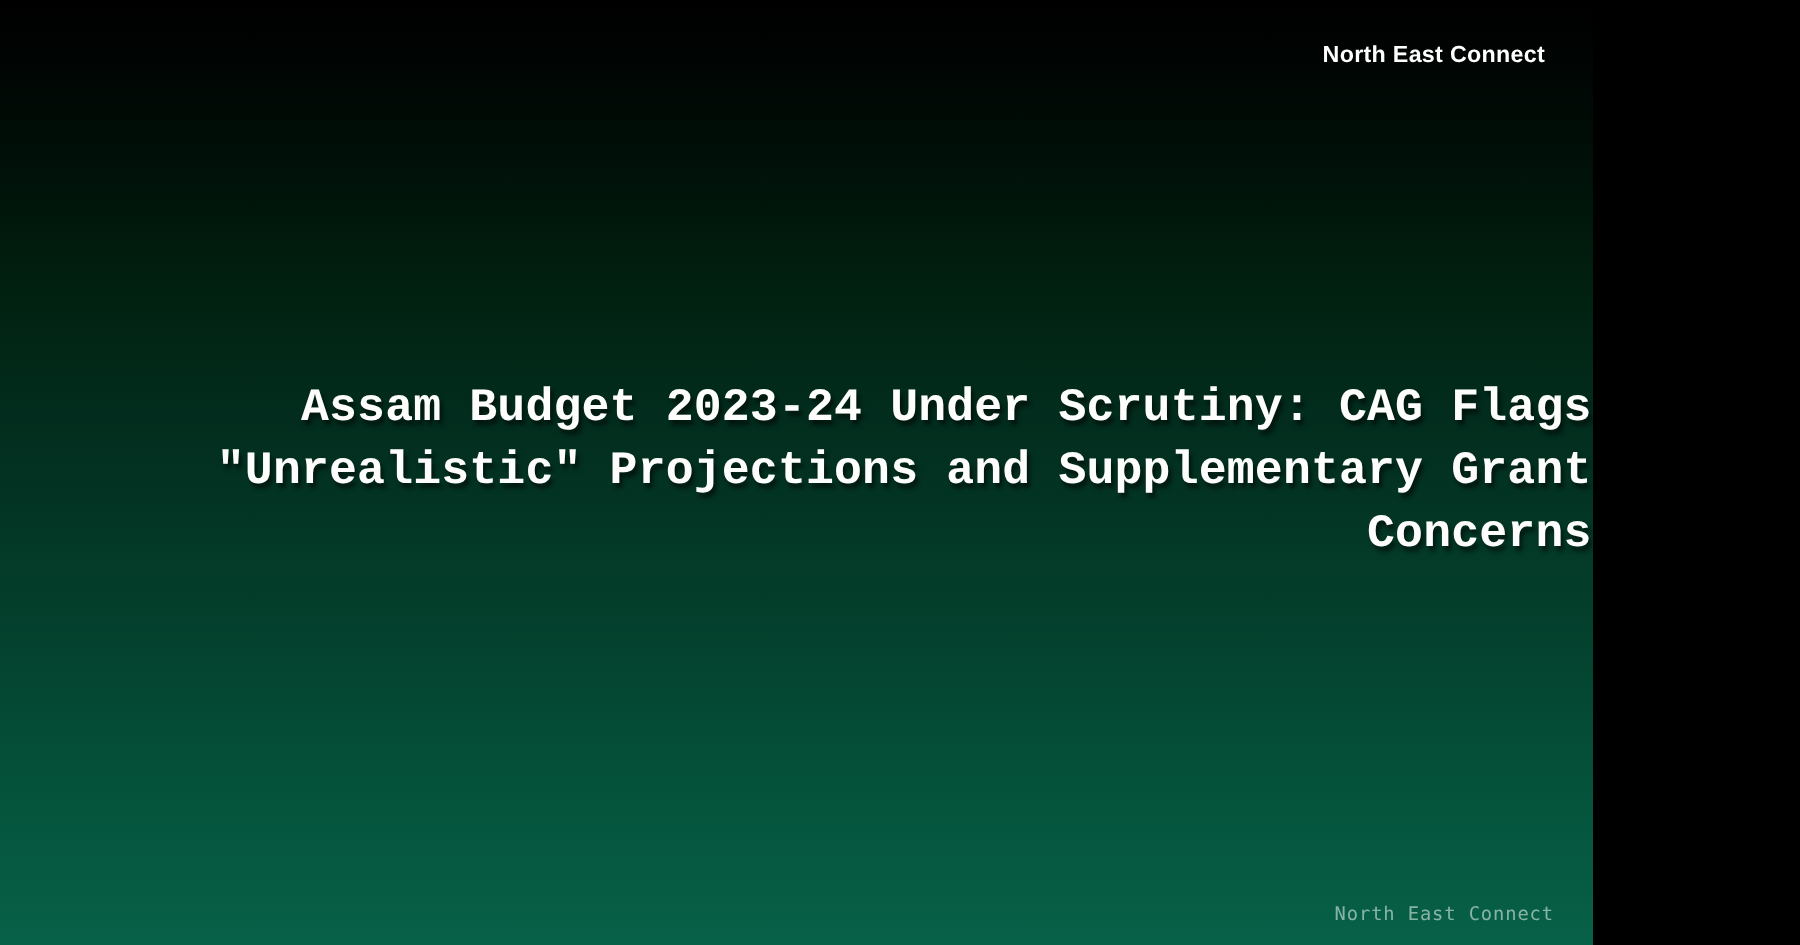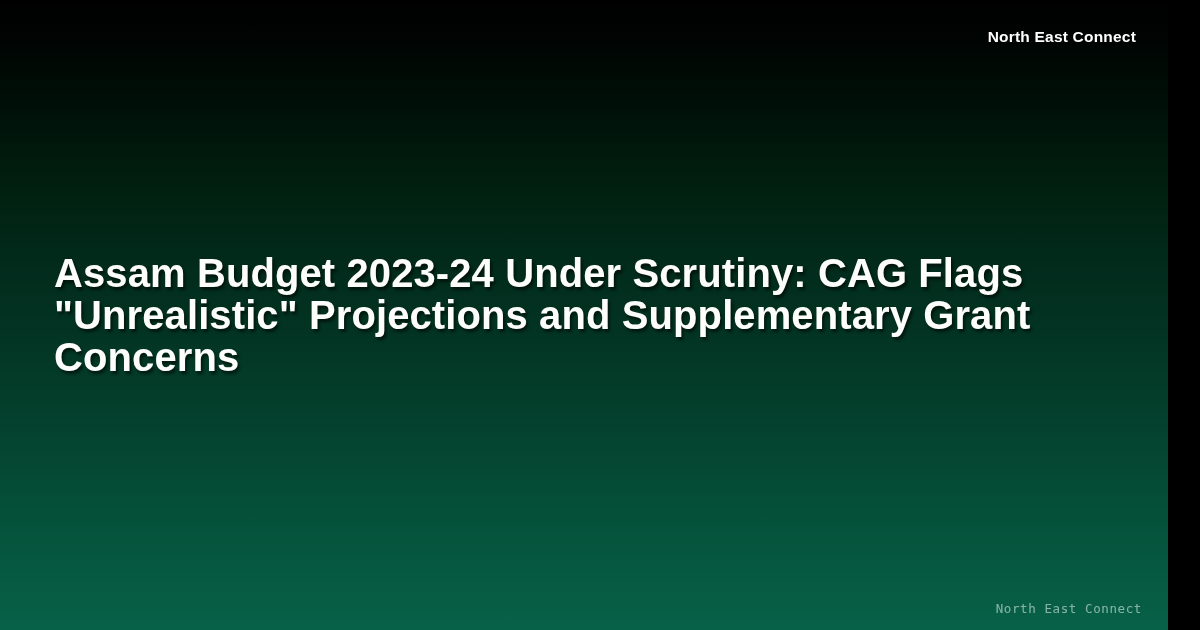--- a/index.html
+++ b/index.html
@@ -3,21 +3,21 @@
 <meta charset="utf-8">
 <style>
   html, body {
     margin: 0;
     padding: 0;
     background: #000000;
   }
 
   #canvas {
     position: relative;
-    width: 1168px;
+    width: 1062px;
     height: 630px;
     overflow: hidden;
     background-color: #02120c;
     background-image: linear-gradient(
       to bottom,
       #000000 0%,
       #000402 6%,
       #001109 18%,
       #01200f 30%,
       #022b1c 42%,
@@ -51,23 +51,23 @@
     top: 0;
     height: 630px;
     display: flex;
     flex-direction: column;
     align-items: center;
     justify-content: center;
   }
 
   .headline {
     width: 1060px;
-    text-align: left;
-    font-family: Liberation Sans, sans-serif;
-    font-size: 40px;
+    text-align: right;
+    font-family: Liberation Mono, monospace;
+    font-size: 31px;
     font-weight: bold;
     letter-spacing: 0.1px;
     line-height: 42px;
     color: #fdfdfb;
     text-shadow: 2px 3px 3px rgba(0, 0, 0, 0.55);
     white-space: pre-line;
     margin: 0;
   }
 
   

